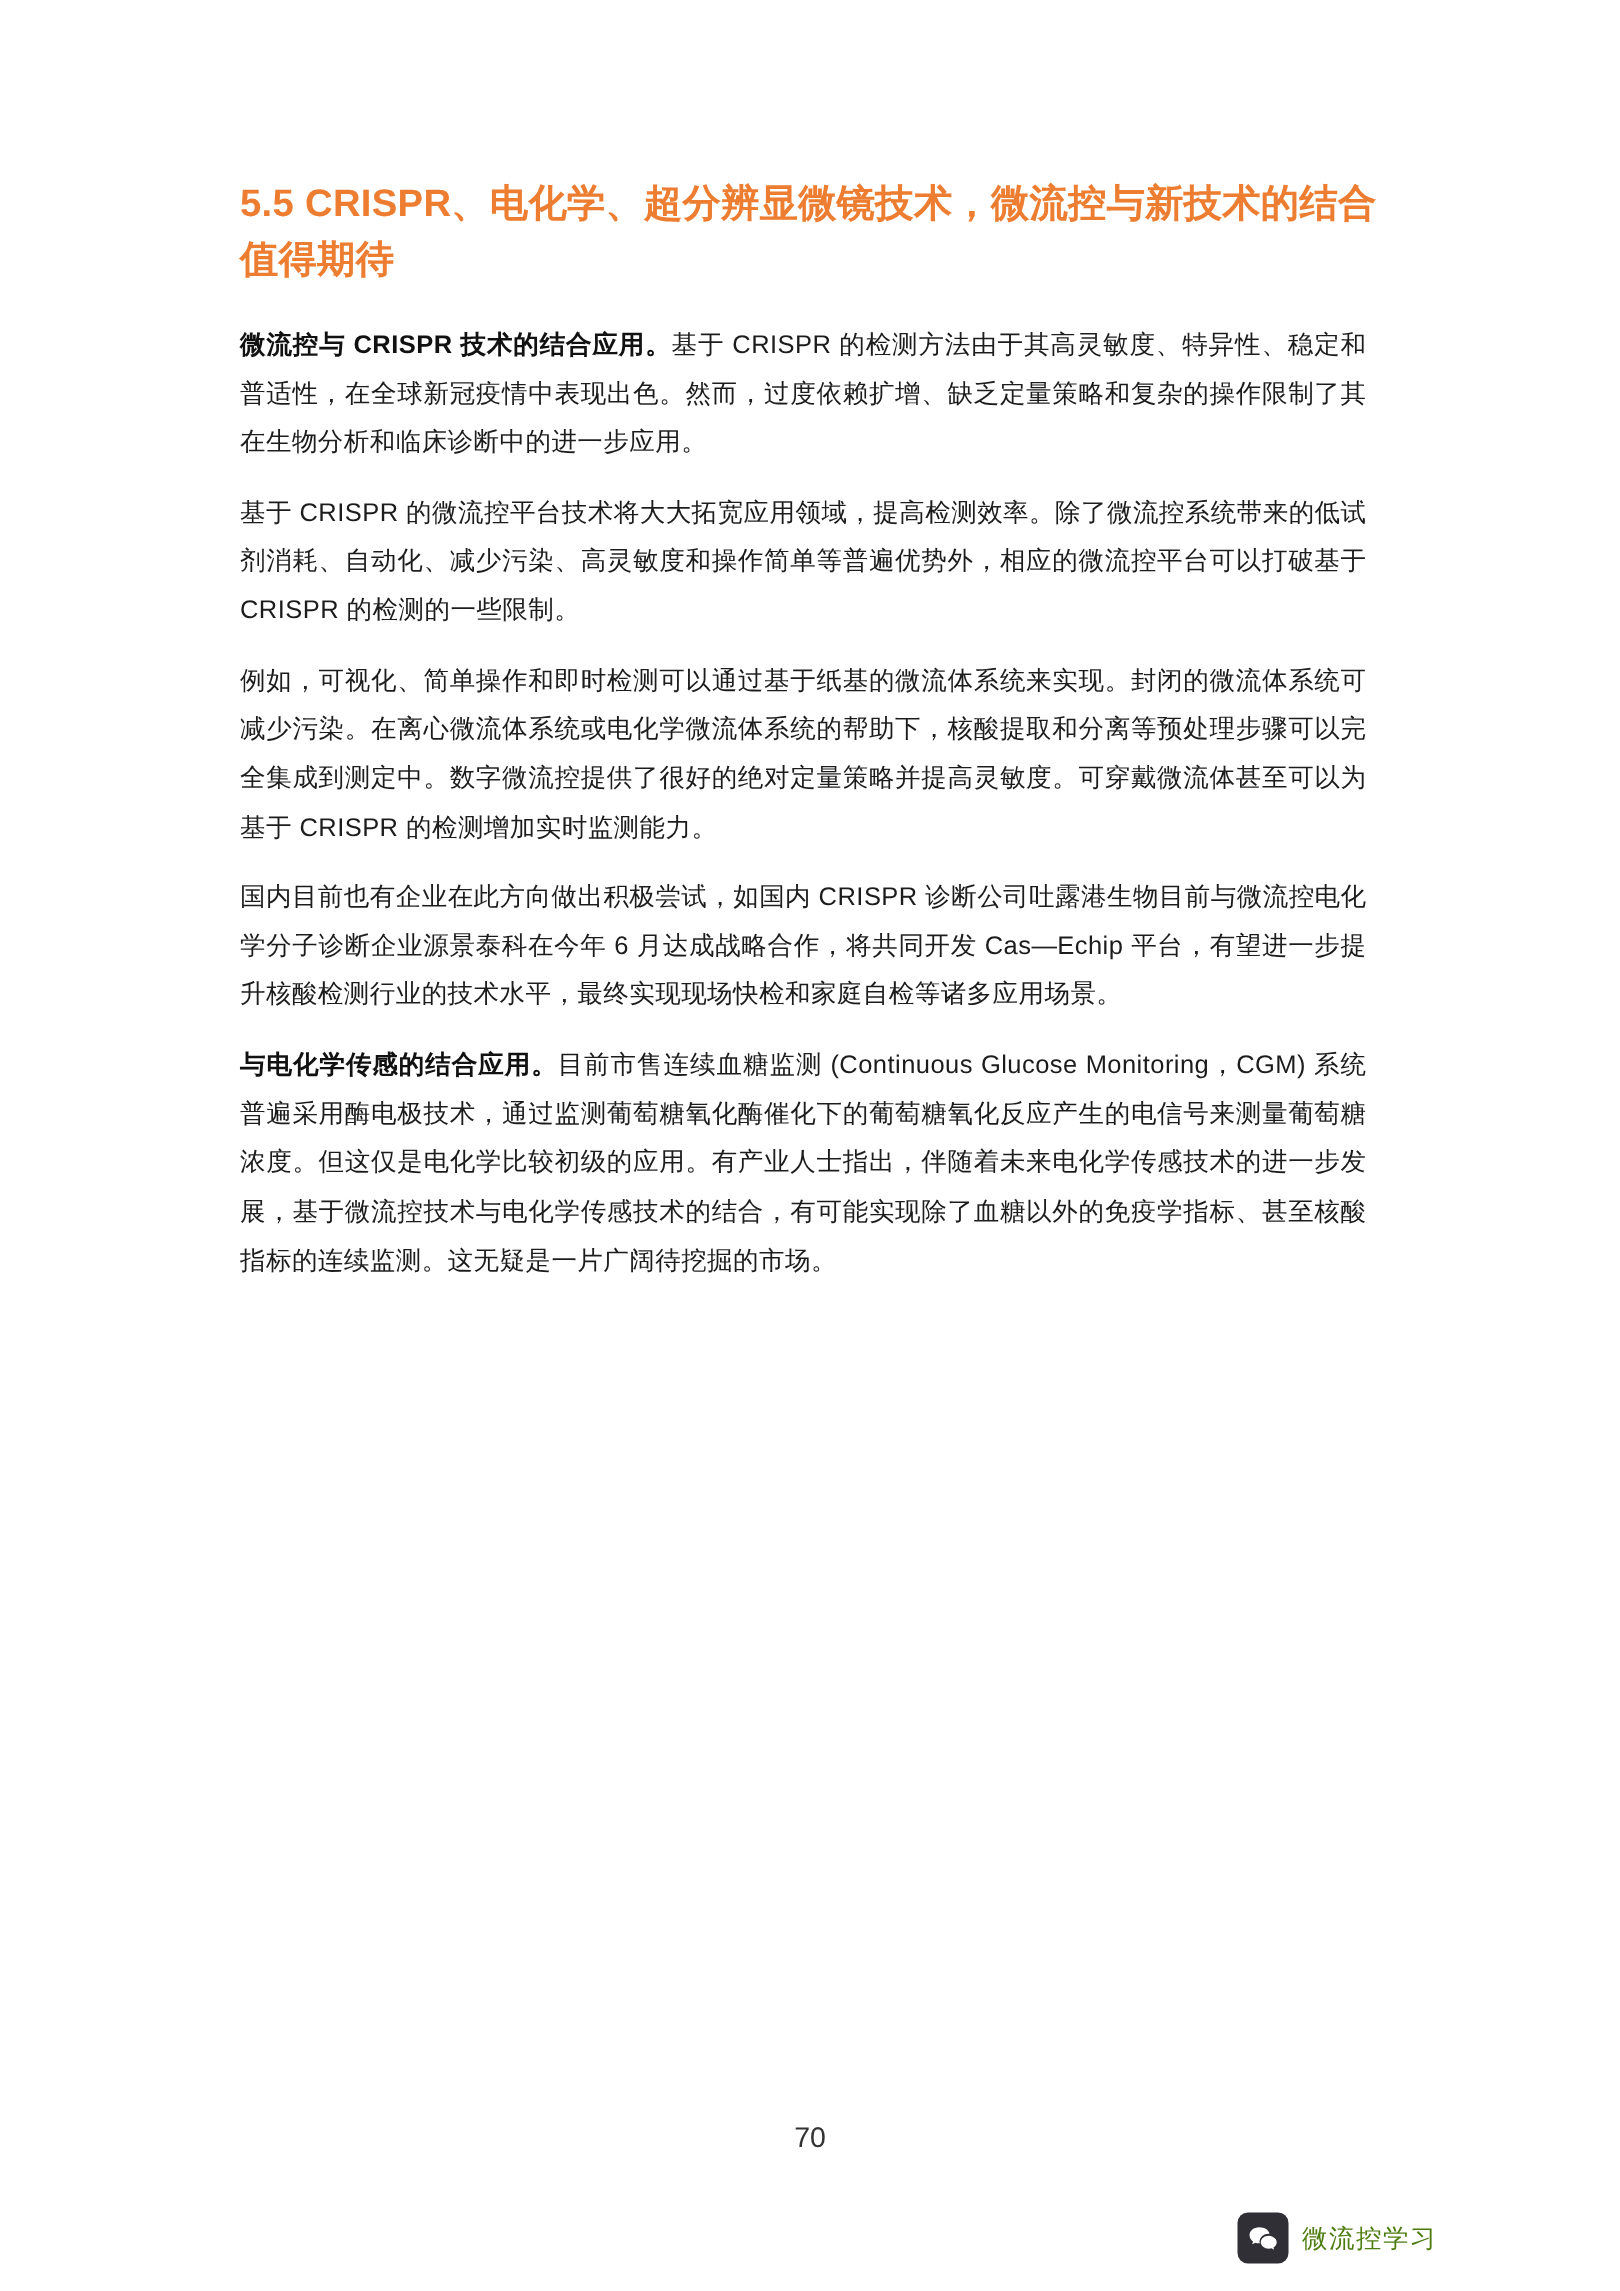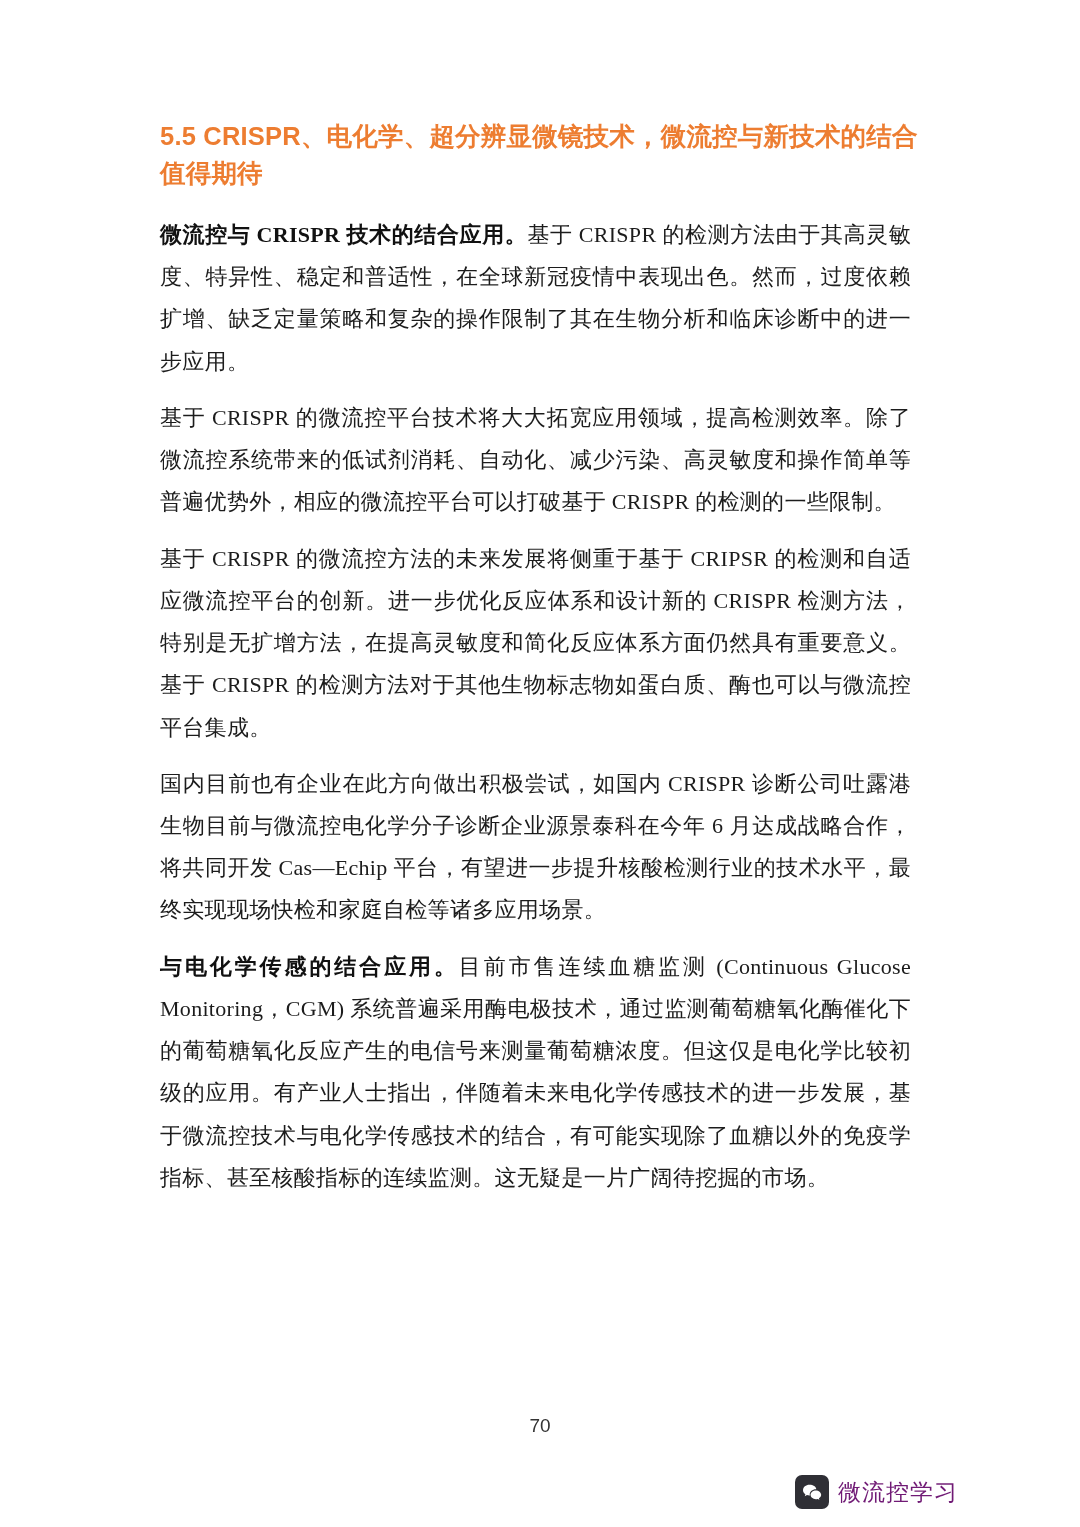--- a/index.html
+++ b/index.html
@@ -30,27 +30,26 @@
   }
   h1.section-title {
     font-size: 25.5px;
     line-height: 1.45;
     font-weight: 700;
     color: #ED7D31;
     margin: 0 0 22px 0;
     letter-spacing: 0.2px;
   }
   p.para {
-    font-size: 22px;
+    font-size: 17px;
     line-height: 1.92;
     margin: 0 11px 14px 0;
     text-align: justify;
     letter-spacing: 0.3px;
     color: #1c1c1c;
-    font-family: Liberation Serif, serif;
   }
   p.para:last-child { margin-bottom: 0; }
   .lead {
     font-weight: 700;
     color: #111111;
   }
   .page-number {
     position: absolute;
     left: 0;
     top: 1415px;
@@ -71,46 +70,46 @@
     width: 34px;
     height: 34px;
     border-radius: 7px;
     background: #2f2f35;
     display: flex;
     align-items: center;
     justify-content: center;
   }
   .footer-logo svg { display: block; }
   .footer-text {
-    font-size: 23px;
-    color: #701a75;
+    font-size: 17px;
+    color: #4d7c0f;
     letter-spacing: 1px;
   }
 </style>
 </head>
 <body>
 
 <div class="page">
 
   <div class="content">
 
     <h1 class="section-title">5.5 CRISPR、电化学、超分辨显微镜技术，微流控与新技术的结合值得期待</h1>
 
     <p class="para">
       <span class="lead">微流控与 CRISPR 技术的结合应用。</span><span>基于 CRISPR 的检测方法由于其高灵敏度、特异性、稳定和普适性，在全球新冠疫情中表现出色。然而，过度依赖扩增、缺乏定量策略和复杂的操作限制了其在生物分析和临床诊断中的进一步应用。</span>
     </p>
 
     <p class="para">
       <span>基于 CRISPR 的微流控平台技术将大大拓宽应用领域，提高检测效率。除了微流控系统带来的低试剂消耗、自动化、减少污染、高灵敏度和操作简单等普遍优势外，相应的微流控平台可以打破基于 CRISPR 的检测的一些限制。</span>
     </p>
 
+    <p class="para">
+      <span>例如，可视化、简单操作和即时检测可以通过基于纸基的微流体系统来实现。封闭的微流体系统可减少污染。在离心微流体系统或电化学微流体系统的帮助下，核酸提取和分离等预处理步骤可以完全集成到测定中。数字微流控提供了很好的绝对定量策略并提高灵敏度。可穿戴微流体甚至可以为基于 CRISPR 的检测增加实时监测能力。</span>
+    </p>
 
-    <p class="para">
-      <span>基于 CRISPR 的微流控方法的未来发展将侧重于基于 CRIPSR 的检测和自适应微流控平台的创新。进一步优化反应体系和设计新的 CRISPR 检测方法，特别是无扩增方法，在提高灵敏度和简化反应体系方面仍然具有重要意义。基于 CRISPR 的检测方法对于其他生物标志物如蛋白质、酶也可以与微流控平台集成。</span>
-    </p>
 
 
 
     <p class="para">
       <span>国内目前也有企业在此方向做出积极尝试，如国内 CRISPR 诊断公司吐露港生物目前与微流控电化学分子诊断企业源景泰科在今年 6 月达成战略合作，将共同开发 Cas—Echip 平台，有望进一步提升核酸检测行业的技术水平，最终实现现场快检和家庭自检等诸多应用场景。</span>
     </p>
 
     <p class="para">
       <span class="lead">与电化学传感的结合应用。</span><span>目前市售连续血糖监测 (Continuous Glucose Monitoring，CGM) 系统普遍采用酶电极技术，通过监测葡萄糖氧化酶催化下的葡萄糖氧化反应产生的电信号来测量葡萄糖浓度。但这仅是电化学比较初级的应用。有产业人士指出，伴随着未来电化学传感技术的进一步发展，基于微流控技术与电化学传感技术的结合，有可能实现除了血糖以外的免疫学指标、甚至核酸指标的连续监测。这无疑是一片广阔待挖掘的市场。</span>
     </p>

